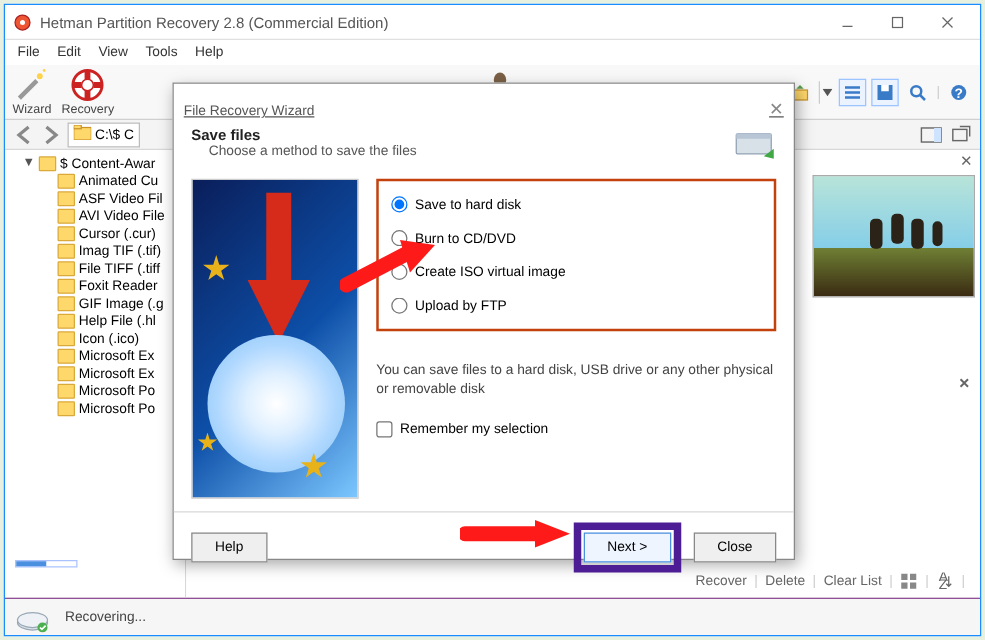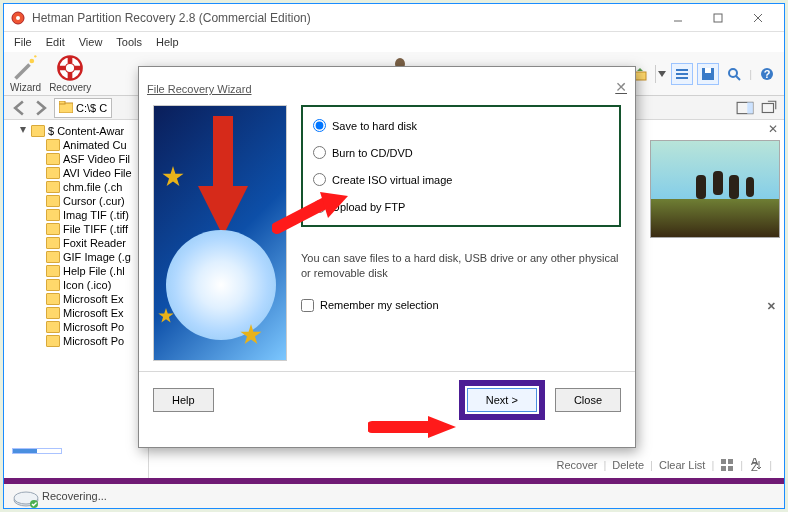--- a/index.html
+++ b/index.html
@@ -46,21 +46,21 @@
 .preview-pane .close-x { position:absolute; right:0; top:-18px; width:14px; height:14px; color:#666; display:flex; align-items:center; justify-content:center; font-size:12px; }
 .preview-img { width: 130px; height: 98px; border: 1px solid #aaa; background: linear-gradient(#b8e4d9 0%, #85cee8 60%, #6f7f34 60%, #3a2b12 100%); position:relative; overflow:hidden; }
 .preview-img .fig { position:absolute; width:10px; height:24px; background:#2b2218; border-radius:4px; }
 .thumbs-row { position:absolute; bottom:28px; left:10px; right:150px; display:flex; gap:18px; }
 .thumb { width:60px; text-align:center; }
 .thumb .tname { font-size:10px; color:#333; }
 .bottom-toolbar { position:absolute; bottom:2px; right:12px; height:22px; display:flex; align-items:center; gap:6px; font-size:10px; color:#666; }
 .bottom-toolbar .sep { color:#ccc; }
 .bottom-toolbar .sq { width:14px; height:14px; }
 
-.statusbar { height: 30px; border-top: 6px solid #701a75; display: flex; align-items: center; padding: 2px 8px; gap: 2px; background: #f6f6f6; }
+.statusbar { height: 30px; border-top: 1px solid #701a75; display: flex; align-items: center; padding: 2px 8px; gap: 12px; background: #f6f6f6; }
 .statusbar .disk-icon { width: 28px; height: 24px; position:relative; }
 .statusbar .status-text { color: #444; }
 
 .progress-slim { position:absolute; left:8px; top:calc(100% - 60px); width:50px; height:6px; border:1px solid #aac3ff; }
 .progress-slim .fill { height:100%; background:#4a8fe0; width:50%; }
 
 
 .dialog { position: absolute; left: 138px; top: 66px; width: 498px; height: 382px; background: #fff; border: 1px solid #888; box-shadow: 2px 4px 12px rgba(0,0,0,.35); z-index: 50; }
 .dialog .dlg-title { height: 28px; display: flex; align-items: flex-end; padding: 0 8px; color: #555; font-size: 12px; text-decoration: underline; }
 .dialog .dlg-title .dlg-close { margin-left: auto; color: #888; font-size: 14px; }
@@ -69,21 +69,21 @@
 .dialog .dlg-head .ht .h1 { font-weight: bold; color: #222; font-size: 12px; }
 .dialog .dlg-head .ht .h2 { color: #555; padding-left: 14px; }
 .dialog .dlg-head .disk-img { width: 34px; height: 28px; }
 .dlg-body { display: flex; padding: 10px 14px; gap: 14px; }
 .dlg-art { width: 134px; height: 256px; background: linear-gradient(135deg,#0a1e5a 0%, #0d4fa8 55%, #7cc7ff 100%); position:relative; overflow:hidden; border:1px solid #ccc; }
 .dlg-art .disc { position:absolute; left:12px; bottom:20px; width:110px; height:110px; border-radius:50%; background: radial-gradient(circle,#fff 0%,#e0f0ff 30%,#b0d8ff 60%,#80c0f0 100%); }
 .dlg-art .arrow-down { position:absolute; left:44px; top:10px; width:50px; height:120px; }
 .dlg-art .star { position:absolute; width:22px; height:22px; background:#e8b21a; clip-path: polygon(50% 0%, 61% 35%, 98% 35%, 68% 57%, 79% 91%, 50% 70%, 21% 91%, 32% 57%, 2% 35%, 39% 35%); }
 
 .dlg-right { flex: 1; }
-.opt-group { border: 2px solid #14532d; padding: 12px 10px; margin-bottom: 24px; }
+.opt-group { border: 2px solid #c2410c; padding: 12px 10px; margin-bottom: 24px; }
 .opt { display: flex; align-items: center; gap: 6px; margin-bottom: 14px; }
 .opt:last-child { margin-bottom: 0; }
 .opt input { width: 13px; height: 13px; }
 .desc-text { color: #444; margin: 4px 0 18px; line-height: 1.35; }
 .remember { display: flex; align-items: center; gap: 6px; }
 .remember input { width: 13px; height: 13px; }
 
 .dlg-footer { border-top: 1px solid #d8d8d8; padding: 8px 14px; display: flex; align-items: center; gap: 10px; }
 .dlg-footer button { height: 24px; padding: 0 18px; background: #efefef; border: 1px solid #888; font-size: 11px; }
 .dlg-footer .spacer { flex: 1; }
@@ -241,24 +241,20 @@
             <span class="fld"></span>
             <span>Animated Cu</span>
           </div>
           <div class="node">
             <span class="fld"></span>
             <span>ASF Video Fil</span>
           </div>
           <div class="node">
             <span class="fld"></span>
             <span>AVI Video File</span>
-          </div>
-          <div class="node">
-            <span class="fld"></span>
-            <span>chm.file (.ch</span>
           </div>
           <div class="node">
             <span class="fld"></span>
             <span>Cursor (.cur)</span>
           </div>
           <div class="node">
             <span class="fld"></span>
             <span>Imag TIF (.tif)</span>
           </div>
           <div class="node">
@@ -368,20 +364,33 @@
     </span>
     <span class="status-text">Recovering...</span>
   </div>
 </div>
 
 <div class="dialog">
   <div class="dlg-title">
     <span>File Recovery Wizard</span>
     <span class="dlg-close">✕</span>
   </div>
+  <div class="dlg-head">
+    <div class="ht">
+      <div class="h1">Save files</div>
+      <div class="h2">Choose a method to save the files</div>
+    </div>
+    <span class="disk-img">
+      <svg viewBox="0 0 34 28">
+          <rect x="2" y="6" width="28" height="16" rx="1" fill="#d8e0e8" stroke="#8fa0b2"></rect>
+          <rect x="2" y="6" width="28" height="4" fill="#b7c5d4"></rect>
+          <path d="M24 24 L32 18 L32 26 Z" fill="#3fa844"></path>
+        </svg>
+    </span>
+  </div>
   <div class="dlg-body">
     <div class="dlg-art">
       <svg class="arrow-down" viewBox="0 0 50 120">
           <path d="M15 0 H35 V70 H50 L25 120 L0 70 H15 Z" fill="#d62a1a"></path>
         </svg>
       <div class="disc"></div>
       <div class="star" style="left:8px; top:60px;"></div>
       <div class="star" style="left:86px; bottom:14px;"></div>
       <div class="star" style="left:4px; bottom:36px; width:16px; height:16px;"></div>
     </div>

